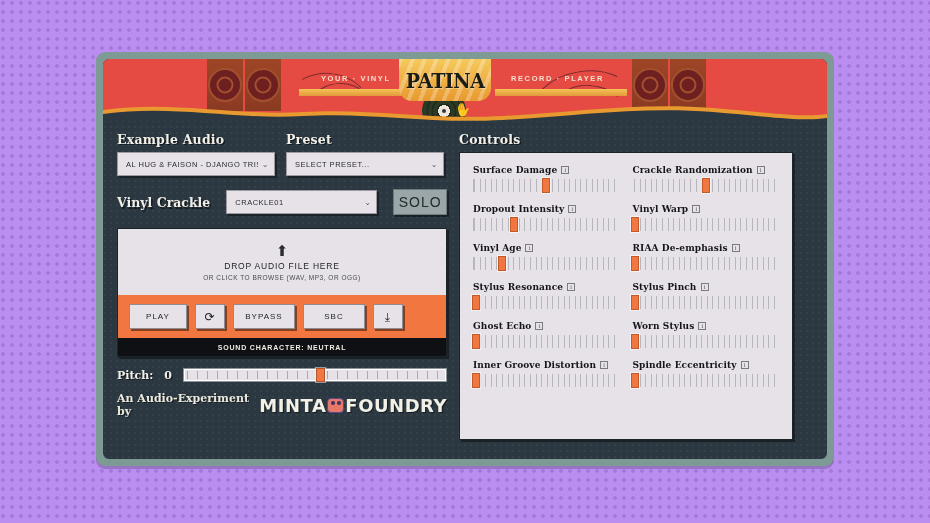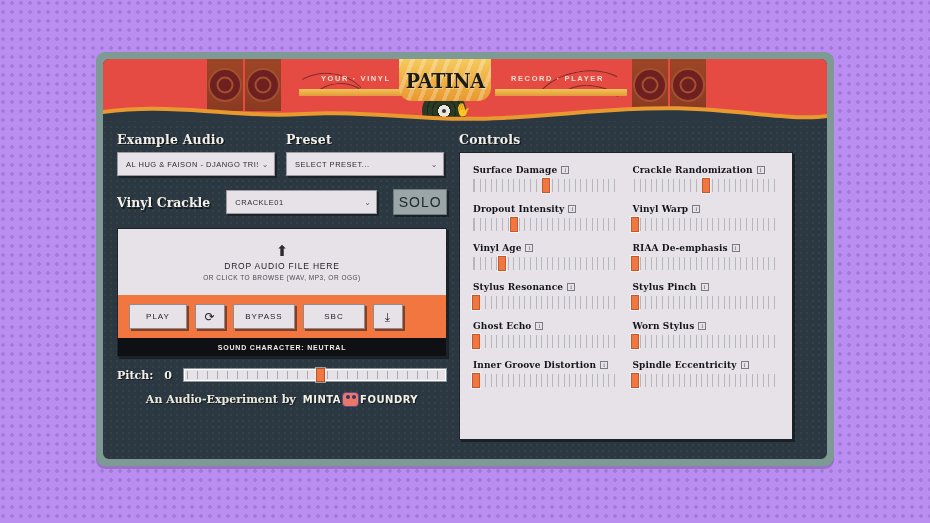--- a/index.html
+++ b/index.html
@@ -260,21 +260,21 @@
     margin-top: 10px; display: flex; align-items: center;
     justify-content: center; gap: 7px;
   }
   #footer-text {
     color: #eceade; font-size: 11px; font-weight: bold;
     font-family: "DejaVu Serif", serif;
     text-shadow: 1.2px 1.2px 0 rgba(0,0,0,0.5);
   }
   #brand-wrap { display: flex; align-items: center; gap: 1px; }
   .brand-part {
-    color: #f3f1e6; font-size: 10px; font-weight: bold;
+    color: #f3f1e6; font-size: 18px; font-weight: bold;
     font-family: "DejaVu Sans", sans-serif;
     letter-spacing: 0.5px;
     text-shadow: 1.2px 1.2px 0 rgba(0,0,0,0.45);
   }
   #brand-mascot {
     width: 17px; height: 15px; border-radius: 4px;
     background: #e8796a;
     border: 1.5px solid #5a4a8c;
     position: relative;
   }

